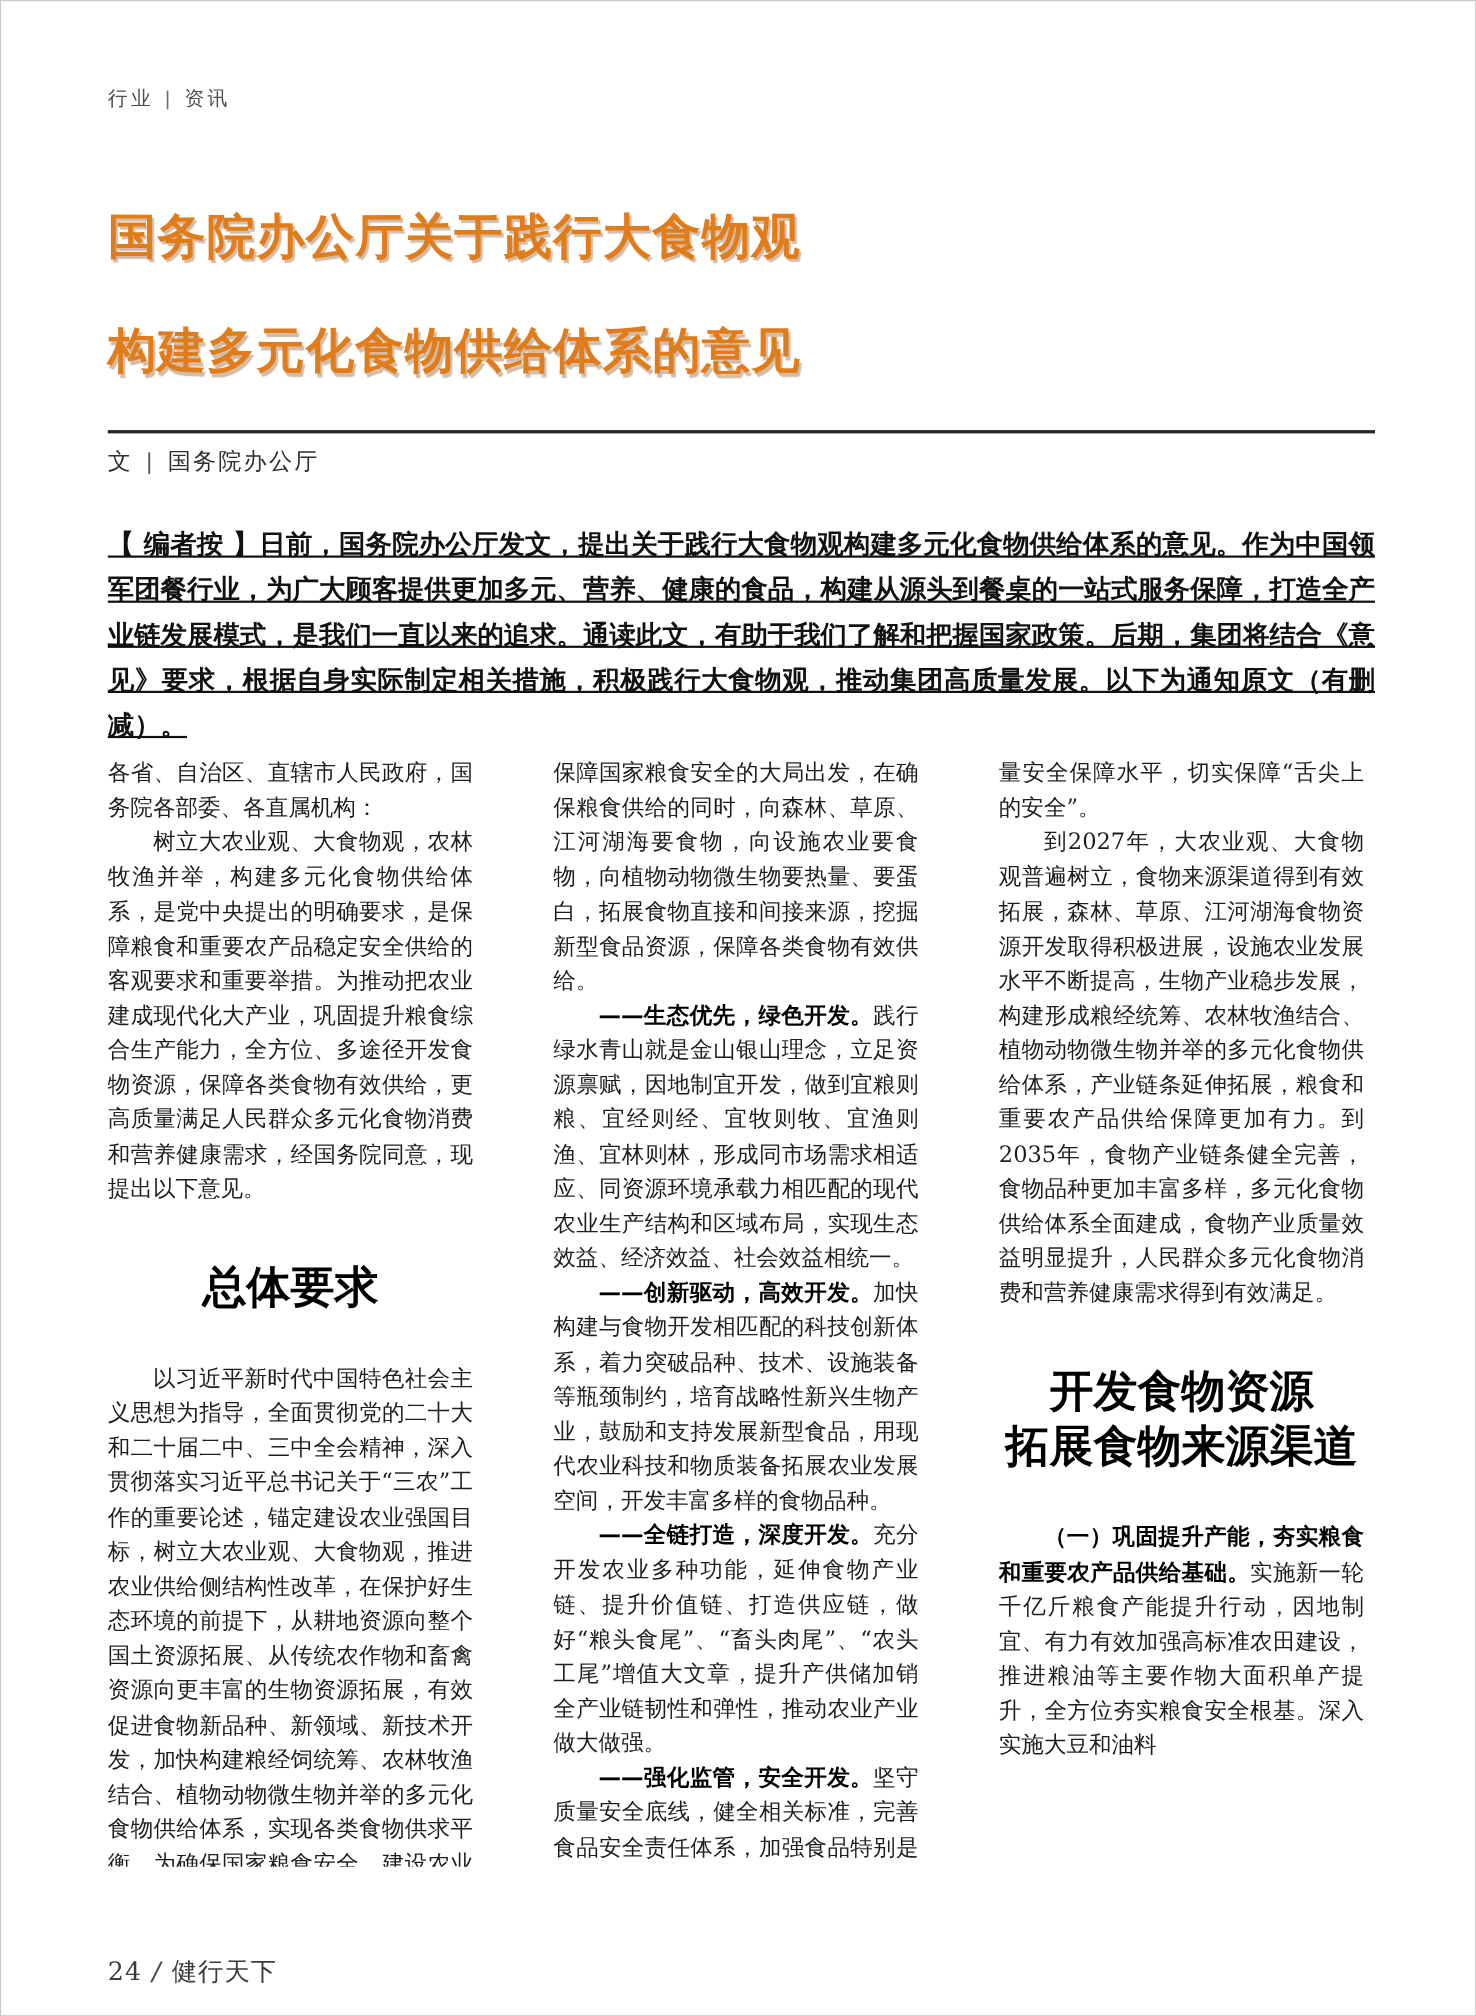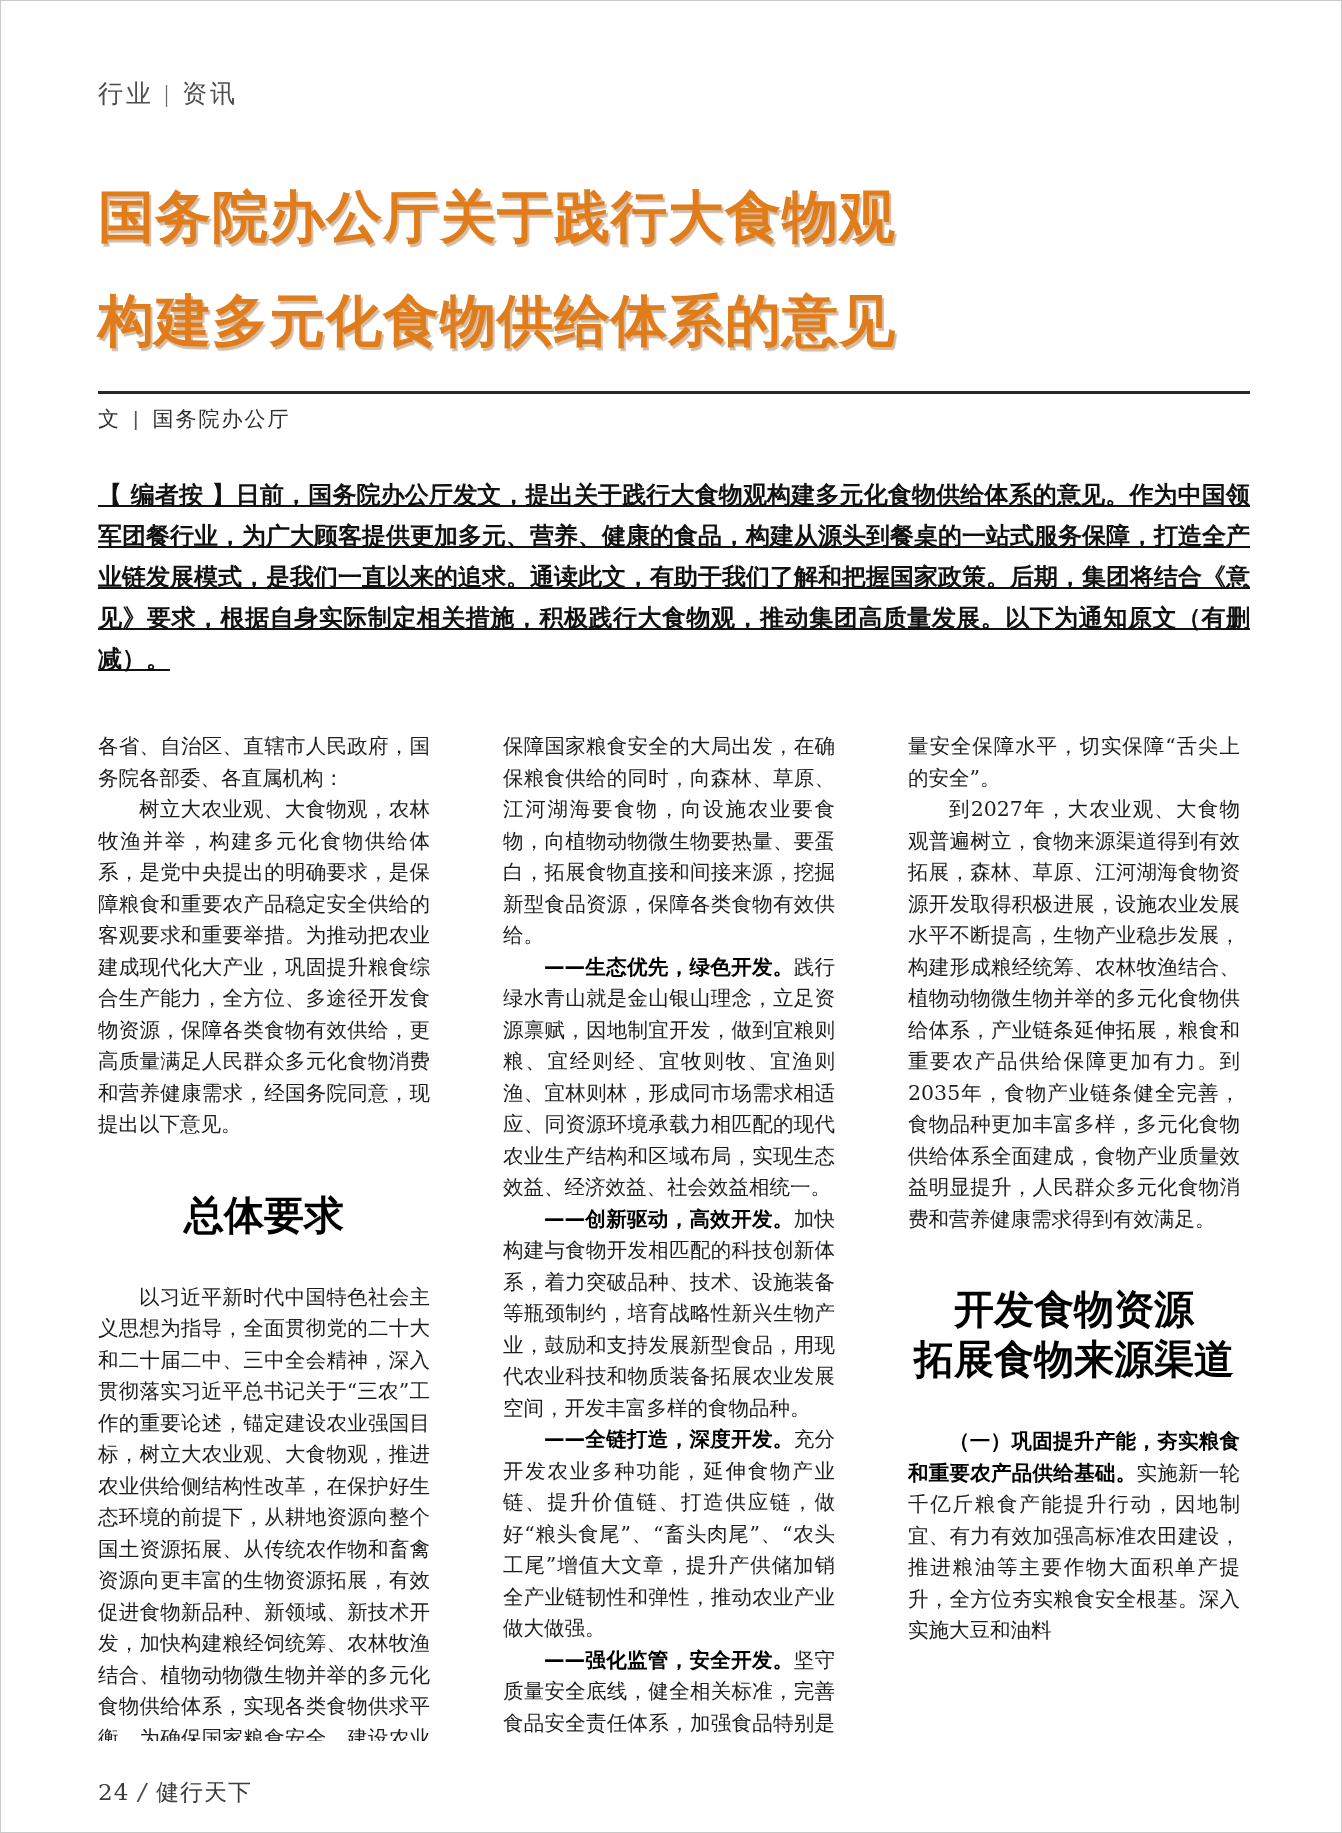--- a/index.html
+++ b/index.html
@@ -8,28 +8,28 @@
     width:1342px; height:1833px; position:relative;
     font-family:"DejaVu Serif", serif;
     color:#1c1c1c;
   }
   .page {
     position:absolute; left:0; top:0; width:1342px; height:1833px;
     background:#ffffff; border:1px solid #c9c9c9; overflow:hidden;
   }
   .kicker {
     position:absolute; left:97px; top:76px;
-    font-family:Liberation Serif, serif;
-    font-size:25px; color:#4d4d4d; letter-spacing:3px;
+    font-family:Liberation Sans, sans-serif;
+    font-size:18px; color:#4d4d4d; letter-spacing:3px;
   }
   .kicker .divider { color:#6b6b6b; padding:0 10px; font-weight:300; }
   .doc-title {
     position:absolute; left:97px; top:163px; width:1152px;
     font-family:"DejaVu Serif", serif;
-    font-weight:bold; font-size:56px; line-height:104px;
+    font-weight:bold; font-size:44px; line-height:104px;
     color:#e07c1a; letter-spacing:1px;
     text-shadow:2px 3px 1px rgba(125,62,6,0.35);
     white-space:nowrap;
   }
   .title-rule {
     position:absolute; left:97px; top:390px; width:1152px; height:3px;
     background:#272727;
   }
   .byline {
     position:absolute; left:97px; top:404px;
@@ -39,21 +39,21 @@
   .byline .divider { padding:0 12px; color:#555; }
   .editor-note {
     position:absolute; left:97px; top:474px; width:1152px;
     font-family:"DejaVu Sans", sans-serif;
     font-weight:bold; font-size:24px; line-height:41px;
     color:#111; text-align:justify; text-align-last:left;text-decoration:underline;
   }
   .col {
     position:absolute; top:686px; width:332px; height:1010px; overflow:hidden;
     font-size:20.5px; line-height:31.5px; color:#1d1d1d;
-    text-align:justify; text-align-last:left;margin-top:44px;
+    text-align:justify; text-align-last:left;
   }
   .col-1 { left:97px; } .col-2 { left:502px; } .col-3 { left:907px; }
   .col p { text-align:justify; }
   .col p.indent { text-indent:2em; }
   .lead-bold {
     font-family:"DejaVu Sans", sans-serif; font-weight:bold; color:#000;
   }
   .col-heading {
     font-family:"DejaVu Sans", sans-serif; font-weight:bold;
     font-size:40px; line-height:50px; color:#000;

